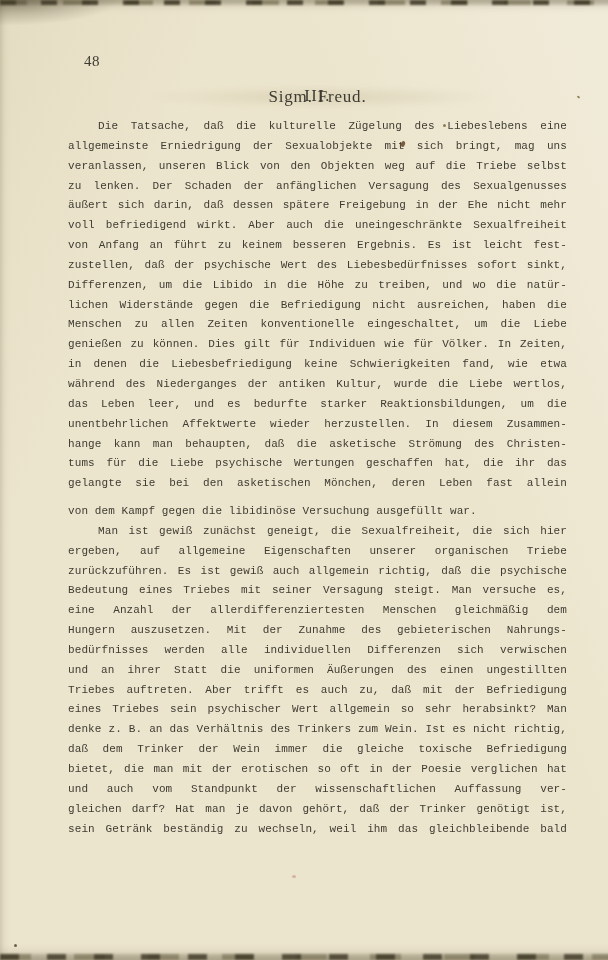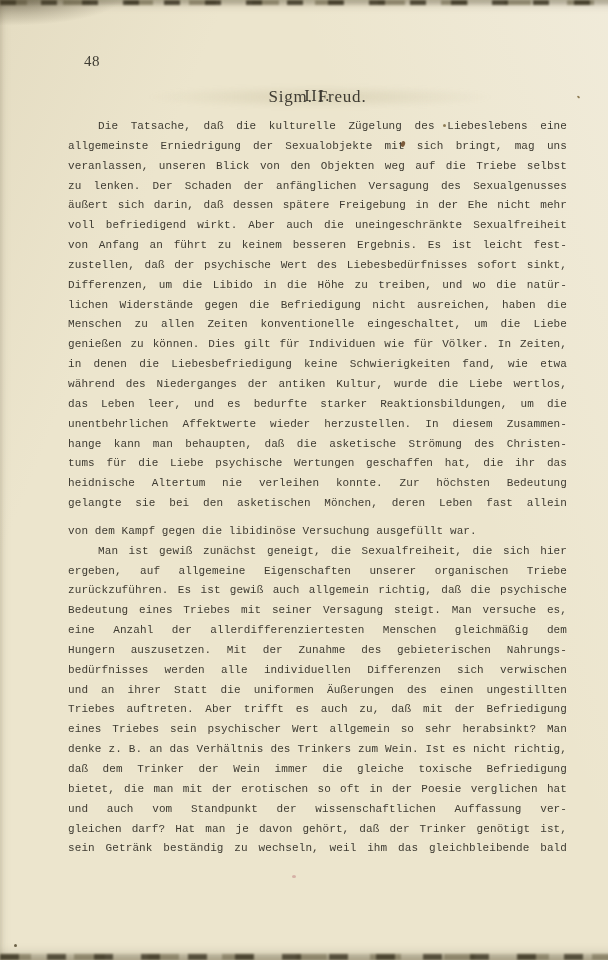--- a/index.html
+++ b/index.html
@@ -115,21 +115,20 @@
       <div class="line">Differenzen, um die Libido in die Höhe zu treiben, und wo die natür-</div>
       <div class="line">lichen Widerstände gegen die Befriedigung nicht ausreichen, haben die</div>
       <div class="line">Menschen zu allen Zeiten konventionelle eingeschaltet, um die Liebe</div>
       <div class="line">genießen zu können. Dies gilt für Individuen wie für Völker. In Zeiten,</div>
       <div class="line">in denen die Liebesbefriedigung keine Schwierigkeiten fand, wie etwa</div>
       <div class="line">während des Niederganges der antiken Kultur, wurde die Liebe wertlos,</div>
       <div class="line">das Leben leer, und es bedurfte starker Reaktionsbildungen, um die</div>
       <div class="line">unentbehrlichen Affektwerte wieder herzustellen. In diesem Zusammen-</div>
       <div class="line">hange kann man behaupten, daß die asketische Strömung des Christen-</div>
       <div class="line">tums für die Liebe psychische Wertungen geschaffen hat, die ihr das</div>
-      <div class="line">heidnische Altertum nie verleihen konnte. Zur höchsten Bedeutung</div>
       <div class="line">gelangte sie bei den asketischen Mönchen, deren Leben fast allein</div>
       <div class="line no-justify">von dem Kampf gegen die libidinöse Versuchung ausgefüllt war.</div>
       <div class="line indent">Man ist gewiß zunächst geneigt, die Sexualfreiheit, die sich hier</div>
       <div class="line">ergeben, auf allgemeine Eigenschaften unserer organischen Triebe</div>
       <div class="line">zurückzuführen. Es ist gewiß auch allgemein richtig, daß die psychische</div>
       <div class="line">Bedeutung eines Triebes mit seiner Versagung steigt. Man versuche es,</div>
       <div class="line">eine Anzahl der allerdifferenziertesten Menschen gleichmäßig dem</div>
       <div class="line">Hungern auszusetzen. Mit der Zunahme des gebieterischen Nahrungs-</div>
       <div class="line">bedürfnisses werden alle individuellen Differenzen sich verwischen</div>
       <div class="line">und an ihrer Statt die uniformen Äußerungen des einen ungestillten</div>

